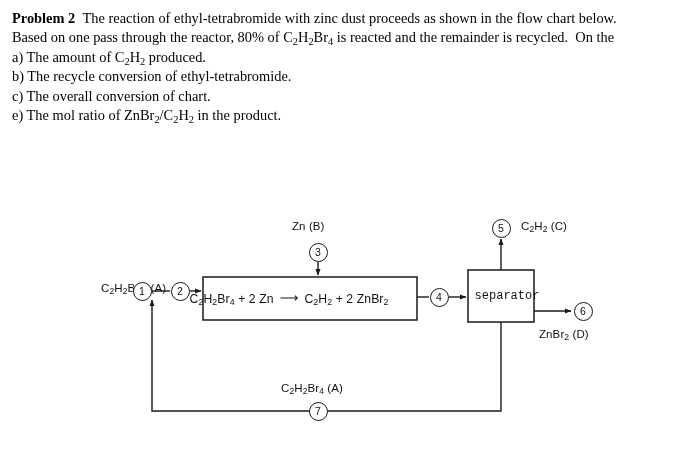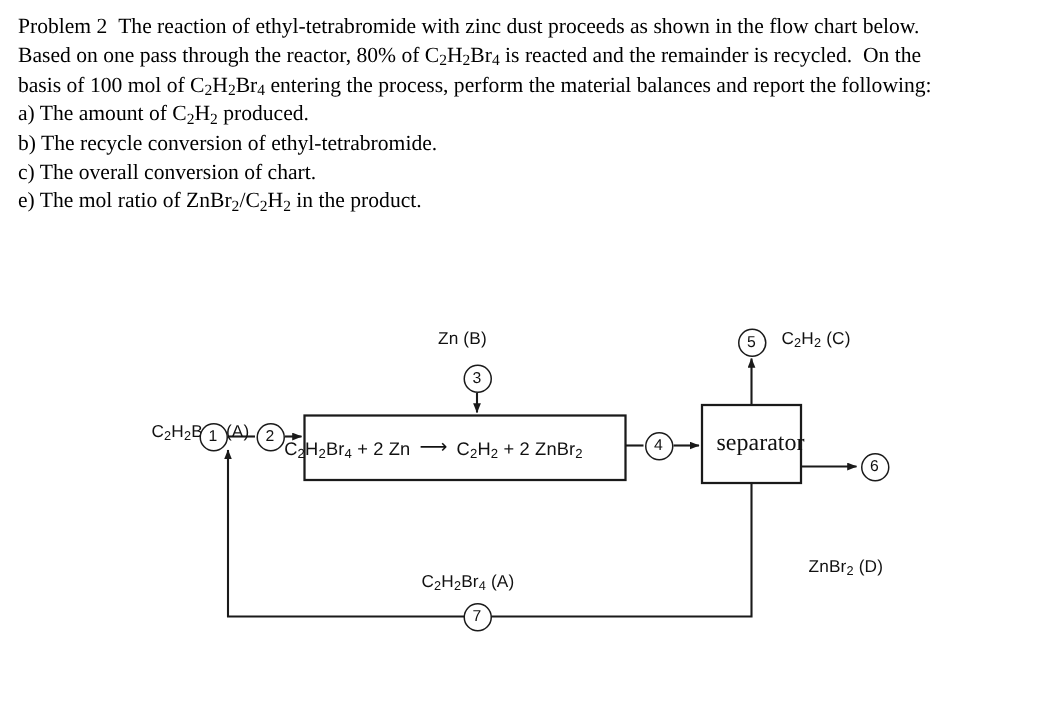--- a/index.html
+++ b/index.html
@@ -24,21 +24,21 @@
     width: 678px;
   }
   .stmt-line {
     font-family: "Liberation Serif", serif;
     font-size: 14.4px;
     line-height: 19.4px;
     color: #000;
     white-space: nowrap;
   }
   .stmt-title {
-    font-weight: normal;
+    font-weight: bold;
     margin-top: 40px;
   }
   sub {
     font-size: 0.72em;
     vertical-align: -0.25em;
     line-height: 0;
   }
 
   
   #flow-chart {
@@ -95,22 +95,22 @@
   
   #separator-label {
     position: absolute;
     left: 468px;
     top: 270px;
     width: 78px;
     height: 52px;
     display: flex;
     align-items: center;
     justify-content: center;
-    font-family: Liberation Serif, serif;
-    font-size: 16px;
+    font-family: Liberation Mono, monospace;
+    font-size: 12px;
     color: #111;
   }
 
   
   .node-circle {
     position: absolute;
     width: 19px;
     height: 19px;
     margin-left: -9.5px;
     margin-top: -9.5px;
@@ -134,23 +134,20 @@
 
   <div class="stmt-line">
     <span class="stmt-title">Problem 2</span>
     <span>&nbsp;The reaction of ethyl-tetrabromide with zinc dust proceeds as shown in the flow chart below.</span>
   </div>
 
   <div class="stmt-line">
     Based on one pass through the reactor, 80% of C<sub>2</sub>H<sub>2</sub>Br<sub>4</sub> is reacted and the remainder is recycled.&nbsp; On the
   </div>
 
-  <div class="stmt-line">
-    basis of 100 mol of C<sub>2</sub>H<sub>2</sub>Br<sub>4</sub> entering the process, perform the material balances and report the following:
-  </div>
 
   <div class="stmt-line">
     a) The amount of C<sub>2</sub>H<sub>2</sub> produced.
   </div>
 
   <div class="stmt-line">
     b) The recycle conversion of ethyl-tetrabromide.
   </div>
 
   <div class="stmt-line">
@@ -206,21 +203,21 @@
   </div>
 
   <div id="separator-label">separator</div>
 
   <div class="fc-label" style="left:101px; top:282px;">C<sub>2</sub>H<sub>2</sub>Br<sub>4</sub>&nbsp; (A)</div>
 
   <div class="fc-label" style="left:292px; top:220px;text-align:center;">Zn (B)</div>
 
   <div class="fc-label" style="left:521px; top:220px;">C<sub>2</sub>H<sub>2</sub> (C)</div>
 
-  <div class="fc-label" style="left:539px; top:328px;margin-top:44px;">ZnBr<sub>2</sub> (D)</div>
+  <div class="fc-label" style="left:539px; top:328px;">ZnBr<sub>2</sub> (D)</div>
 
   <div class="fc-label" style="left:281px; top:382px;">C<sub>2</sub>H<sub>2</sub>Br<sub>4</sub> (A)</div>
 
   <div class="node-circle" style="left:142px; top:291px;">1</div>
 
   <div class="node-circle" style="left:180px; top:291px;">2</div>
 
   <div class="node-circle" style="left:318px; top:252px;">3</div>
 
   <div class="node-circle" style="left:439px; top:297px;">4</div>

